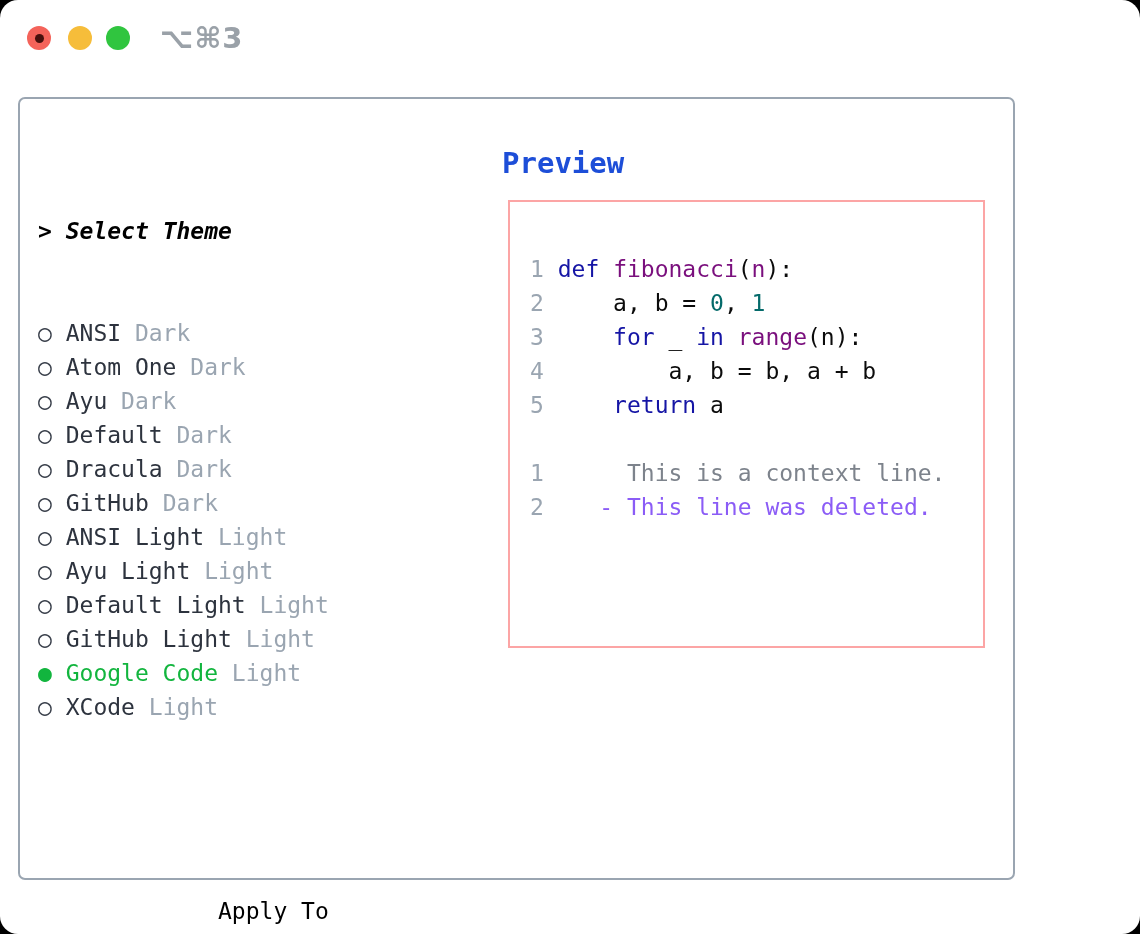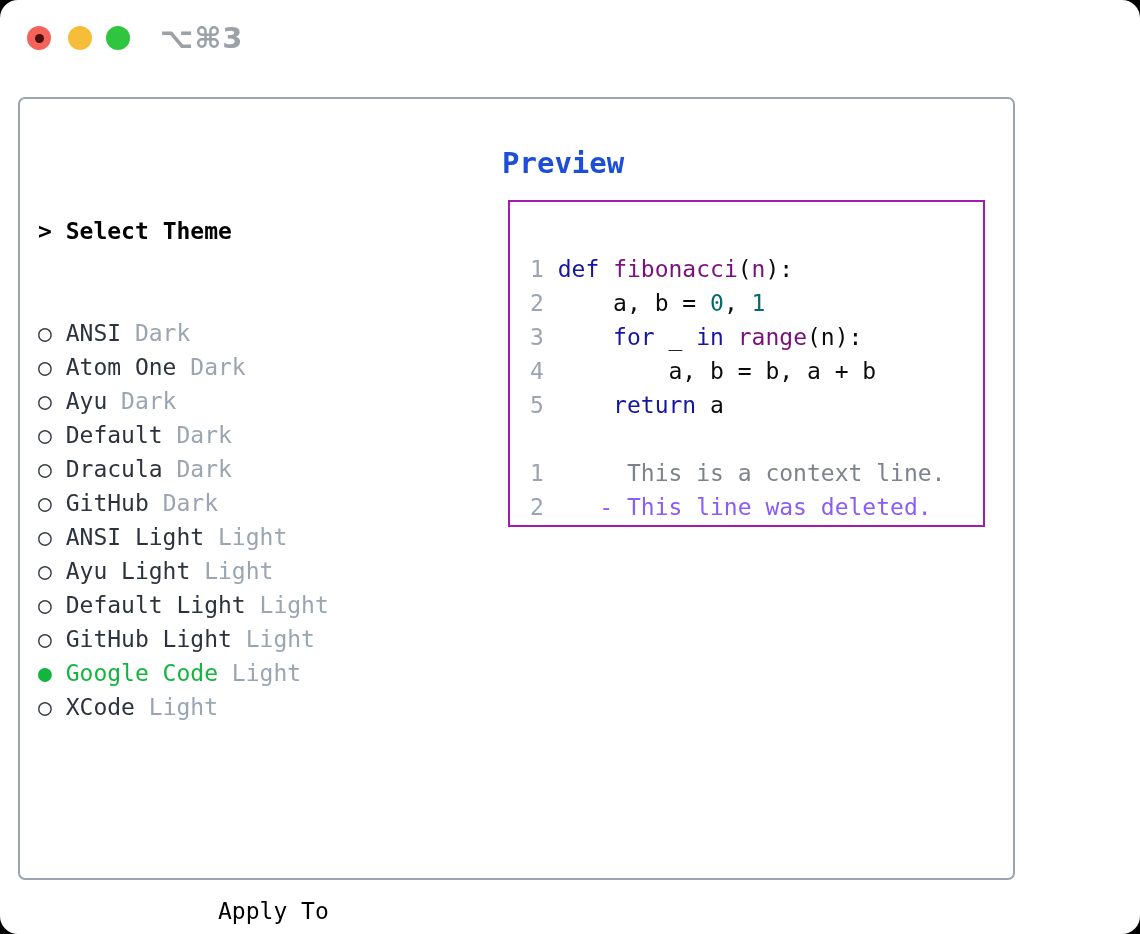--- a/index.html
+++ b/index.html
@@ -23,36 +23,36 @@
   .panel{
     position:absolute;left:18px;top:97px;width:997px;height:783px;
     box-sizing:border-box;border:2px solid #9aa5b1;border-radius:7px;background:#fff;
   }
   .left-col{
     position:absolute;left:18px;top:47px;font-size:23px;line-height:34px;
     white-space:pre;color:#2d333e;
   }
   .row{height:34px;line-height:34px;}
   .row.blank{height:34px;}
-  .hdr{font-weight:bold;color:#000;}
+  .hdr{font-weight:bold;color:#000;font-style:italic;}
   .prompt{color:#000;font-weight:bold;}
   .marker{display:inline-block;width:2ch;color:#3c424d;}
   .marker.sel{color:#12b53e;}
   .tname{color:#2d333e;}
   .tname.sel{color:#12b53e;}
   .variant{color:#9aa5b1;text-align:right;}
   .apply-hdr{color:#000;padding-left:2ch;text-align:right;}
   
   .preview-title{
     position:absolute;left:482px;top:47px;height:34px;line-height:34px;
     font-size:29px;font-weight:bold;color:#1d4ed8;
   }
   .preview-box{
-    position:absolute;left:488px;top:101px;width:477px;height:327px;
-    box-sizing:border-box;border:2px solid #a21caf;background:#fff;
+    position:absolute;left:488px;top:101px;width:477px;height:448px;
+    box-sizing:border-box;border:2px solid #fca5a5;background:#fff;
     padding:16px 0 0 20px;overflow:hidden;
   }
   .pline{height:34px;line-height:34px;font-size:23px;white-space:pre;}
   .ln{color:#9aa5b1;}
   .pln{color:#0b0b0b;}
   .kwd{color:#1515a5;}
   .typ{color:#7a0f7d;}
   .lit{color:#046a6a;}
   .ctx{color:#7d838c;}
   .del{color:#8b5cf6;}

